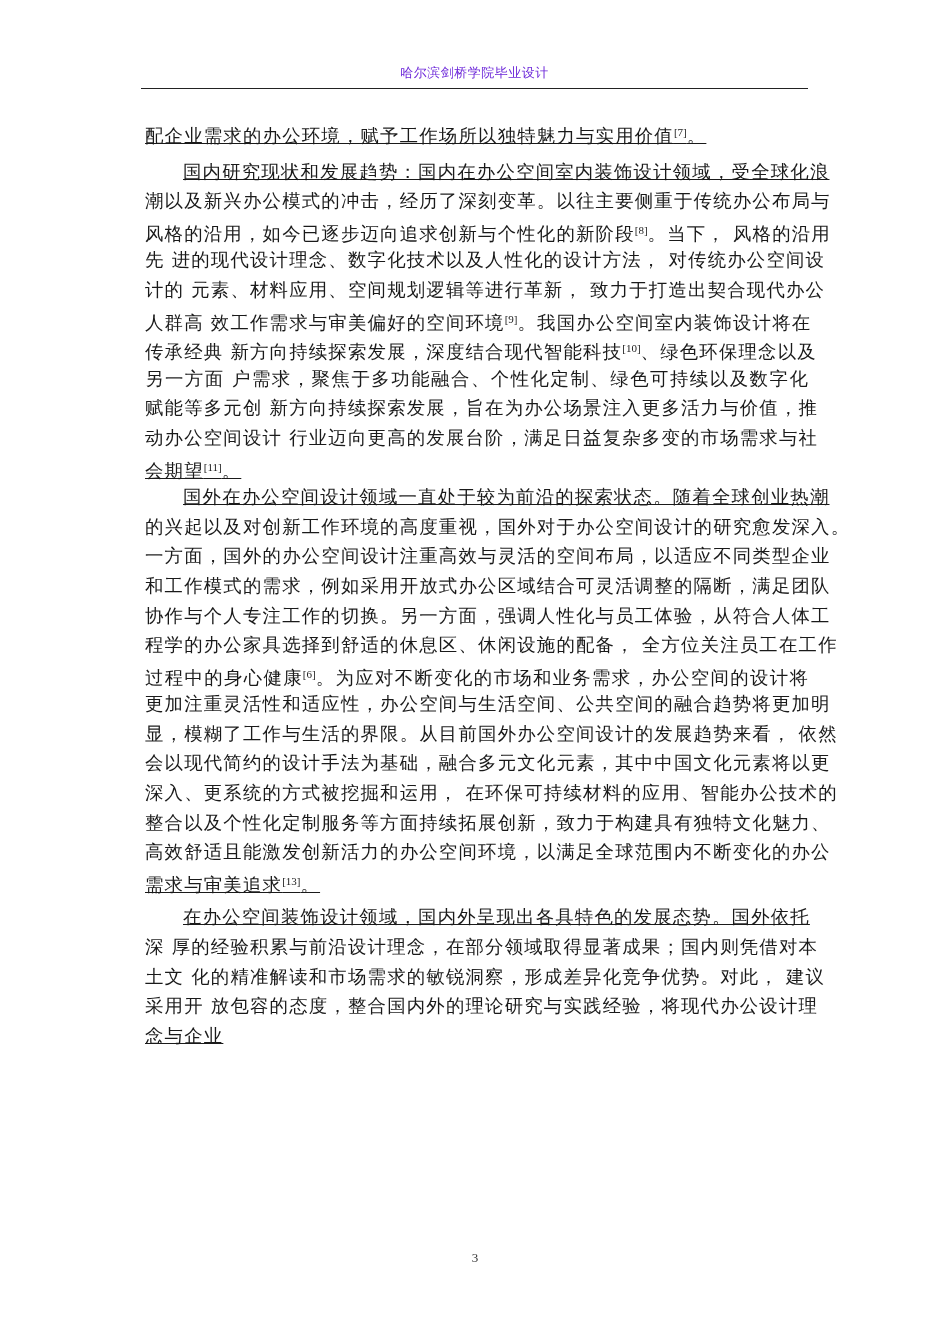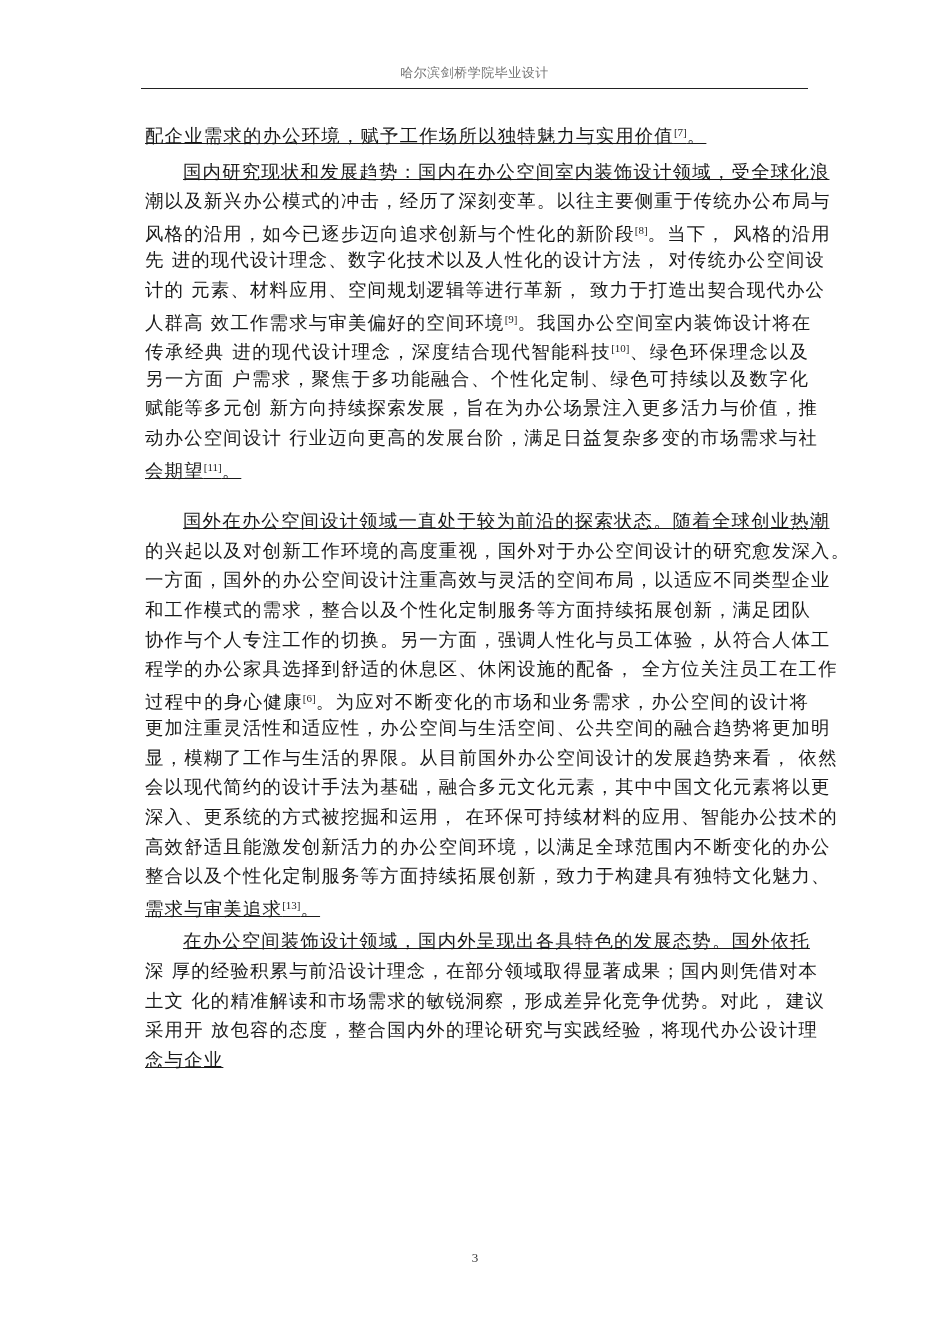--- a/index.html
+++ b/index.html
@@ -18,21 +18,21 @@
     .page-header {
       position: absolute;
       left: 141px;
       top: 62px;
       width: 667px;
       height: 26px;
       border-bottom: 1.3px solid #222;
       text-align: center;
       font-size: 13px;
       line-height: 22px;
-      color: #737373;
+      color: #6d28d9;
       letter-spacing: 0.5px;
     }
     .content {
       position: absolute;
       left: 145px;
       top: 118px;
       width: 664px;
     }
     .para {
       margin: 0;
@@ -85,40 +85,40 @@
     <div class="para" style="margin-top: 0px;">
       <span class="line last"><span>配企业需求的办公环境，赋予工作场所以独特魅力与实用价值</span><sup class="cite">[7]</sup><span>。</span></span>
     </div>
     <div class="para" style="margin-top: 9px;">
       <span class="line indent-line"><span>国内研究现状和发展趋势：国内在办公空间室内装饰设计领域，受全球化浪</span></span>
       <span class="line"><span>潮以及新兴办公模式的冲击，经历了深刻变革。以往主要侧重于传统办公布局与</span></span>
       <span class="line"><span>风格的沿用，如今已逐步迈向追求创新与个性化的新阶段</span><sup class="cite">[8]</sup><span>。当下， 风格的沿用</span></span>
       <span class="line"><span>先 进的现代设计理念、数字化技术以及人性化的设计方法， 对传统办公空间设</span></span>
       <span class="line"><span>计的 元素、材料应用、空间规划逻辑等进行革新， 致力于打造出契合现代办公</span></span>
       <span class="line"><span>人群高 效工作需求与审美偏好的空间环境</span><sup class="cite">[9]</sup><span>。我国办公空间室内装饰设计将在</span></span>
-      <span class="line"><span>传承经典 进的现代设计理念，深度结合现代智能科技</span><sup class="cite">[10]</sup><span>、绿色环保理念以及</span></span>
+      <span class="line"><span>传承经典 新方向持续探索发展，深度结合现代智能科技</span><sup class="cite">[10]</sup><span>、绿色环保理念以及</span></span>
       <span class="line"><span>另一方面 户需求，聚焦于多功能融合、个性化定制、绿色可持续以及数字化</span></span>
       <span class="line"><span>赋能等多元创 新方向持续探索发展，旨在为办公场景注入更多活力与价值，推</span></span>
       <span class="line"><span>动办公空间设计 行业迈向更高的发展台阶，满足日益复杂多变的市场需求与社</span></span>
       <span class="line last"><span>会期望</span><sup class="cite">[11]</sup><span>。</span></span>
     </div>
-    <div class="para" style="margin-top: 24px;">
+    <div class="para" style="margin-top: 0;">
       <span class="line indent-line"><span>国外在办公空间设计领域一直处于较为前沿的探索状态。随着全球创业热潮</span></span>
       <span class="line"><span>的兴起以及对创新工作环境的高度重视，国外对于办公空间设计的研究愈发深入。</span></span>
       <span class="line"><span>一方面，国外的办公空间设计注重高效与灵活的空间布局，以适应不同类型企业</span></span>
-      <span class="line"><span>和工作模式的需求，整合以及个性化定制服务等方面持续拓展创新，满足团队</span></span>
+      <span class="line"><span>和工作模式的需求，例如采用开放式办公区域结合可灵活调整的隔断，满足团队</span></span>
       <span class="line"><span>协作与个人专注工作的切换。另一方面，强调人性化与员工体验，从符合人体工</span></span>
       <span class="line"><span>程学的办公家具选择到舒适的休息区、休闲设施的配备， 全方位关注员工在工作</span></span>
       <span class="line"><span>过程中的身心健康</span><sup class="cite">[6]</sup><span>。为应对不断变化的市场和业务需求，办公空间的设计将</span></span>
       <span class="line"><span>更加注重灵活性和适应性，办公空间与生活空间、公共空间的融合趋势将更加明</span></span>
       <span class="line"><span>显，模糊了工作与生活的界限。从目前国外办公空间设计的发展趋势来看， 依然</span></span>
       <span class="line"><span>会以现代简约的设计手法为基础，融合多元文化元素，其中中国文化元素将以更</span></span>
       <span class="line"><span>深入、更系统的方式被挖掘和运用， 在环保可持续材料的应用、智能办公技术的</span></span>
+      <span class="line"><span>整合以及个性化定制服务等方面持续拓展创新，致力于构建具有独特文化魅力、</span></span>
       <span class="line"><span>高效舒适且能激发创新活力的办公空间环境，以满足全球范围内不断变化的办公</span></span>
-      <span class="line"><span>整合以及个性化定制服务等方面持续拓展创新，致力于构建具有独特文化魅力、</span></span>
       <span class="line last"><span>需求与审美追求</span><sup class="cite">[13]</sup><span>。</span></span>
     </div>
     <div class="para" style="margin-top: 6px;">
       <span class="line indent-line"><span>在办公空间装饰设计领域，国内外呈现出各具特色的发展态势。国外依托</span></span>
       <span class="line"><span>深 厚的经验积累与前沿设计理念，在部分领域取得显著成果；国内则凭借对本</span></span>
       <span class="line"><span>土文 化的精准解读和市场需求的敏锐洞察，形成差异化竞争优势。对此， 建议</span></span>
       <span class="line"><span>采用开 放包容的态度，整合国内外的理论研究与实践经验，将现代办公设计理</span></span>
       <span class="line last"><span>念与企业</span></span>
     </div>
   </div>

